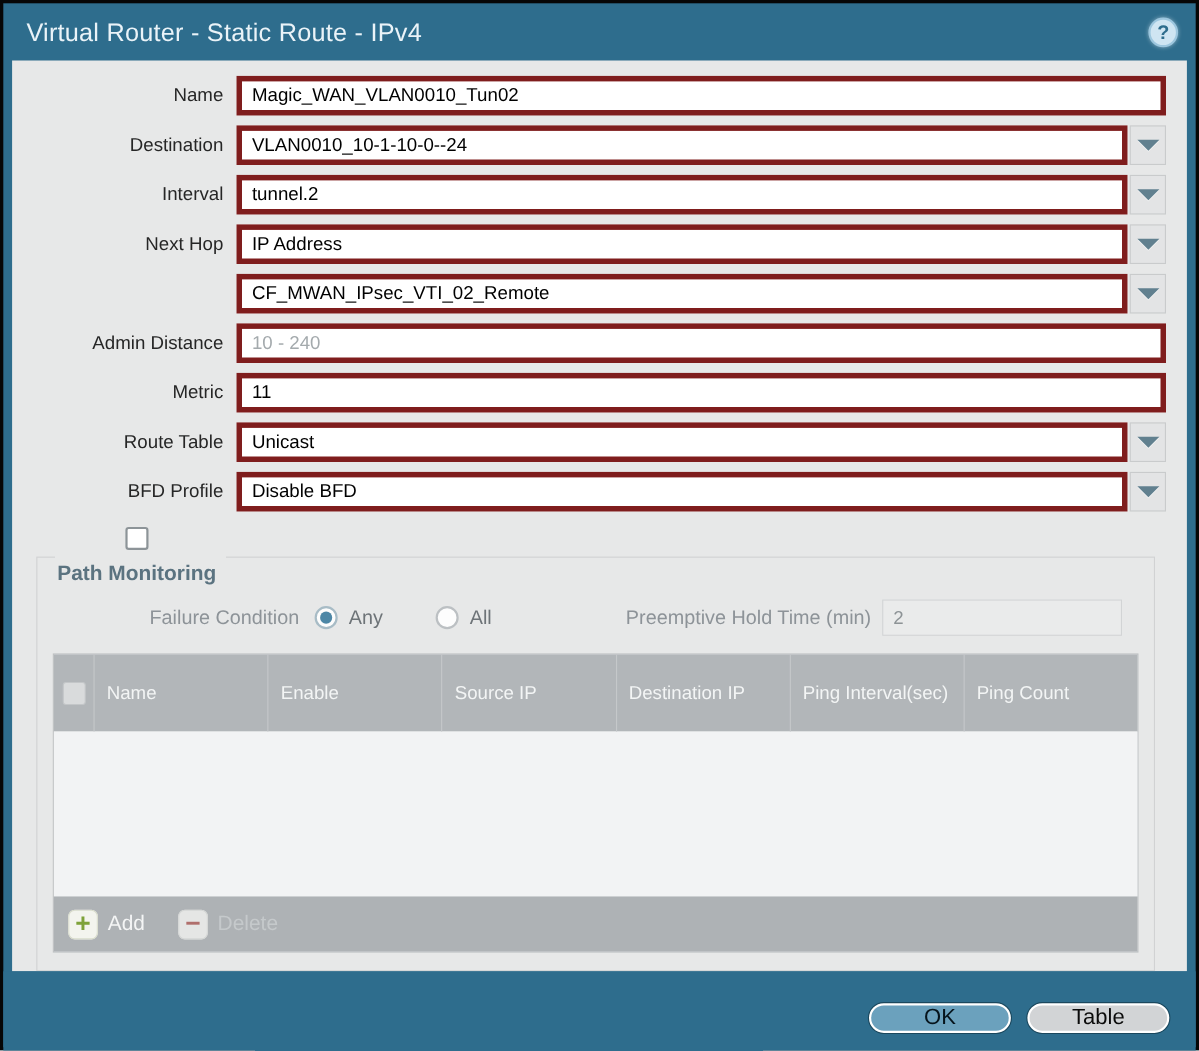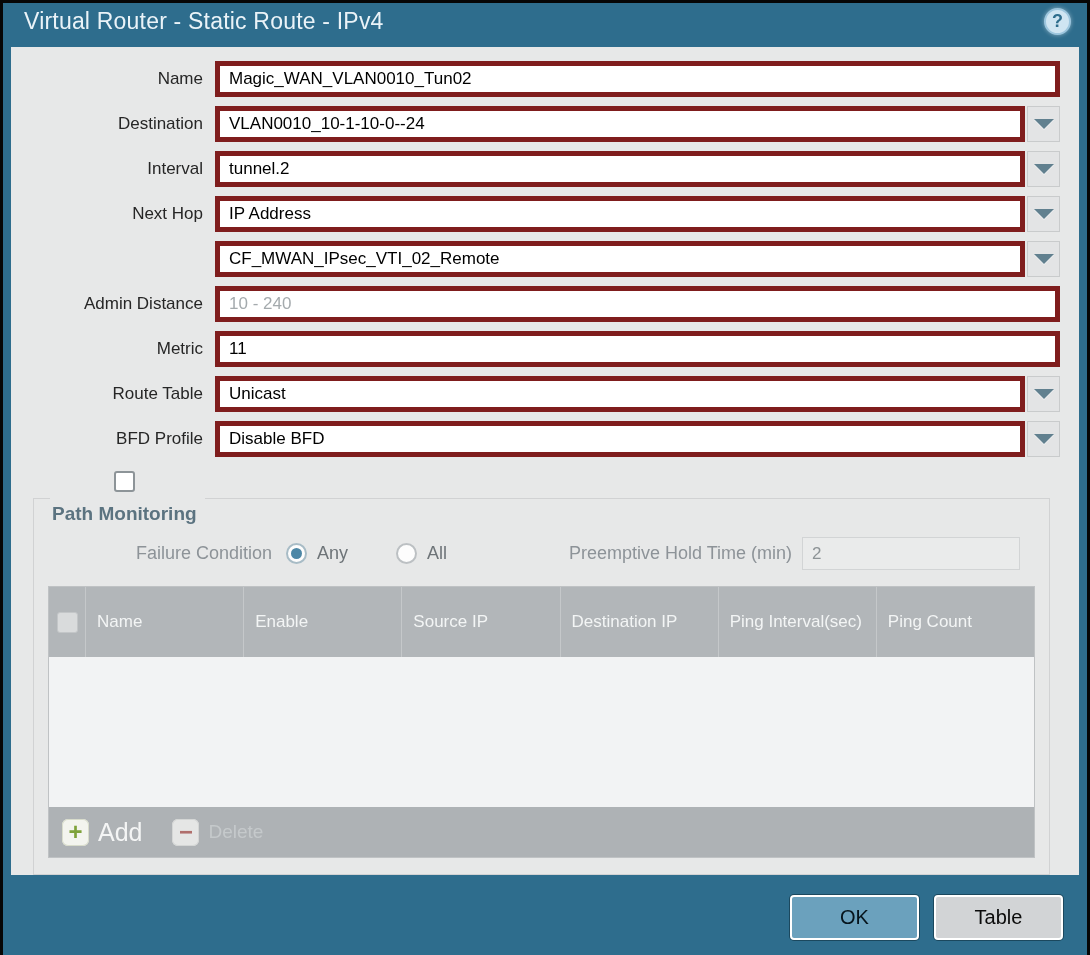--- a/index.html
+++ b/index.html
@@ -3,21 +3,21 @@
 <meta charset="utf-8">
 <style>
   * { box-sizing: border-box; margin: 0; padding: 0; }
   html,body { width:1090px; height:955px; }
   body { font-family: "Liberation Sans", "DejaVu Sans", sans-serif; }
 
   .screen {
     width:1090px; height:955px;
     border:3px solid #060606;
     background:#2e6d8d;
-    display:flex; flex-direction:column;justify-content:center;
+    display:flex; flex-direction:column;
   }
   .dialog { flex:1; display:flex; flex-direction:column; }
 
   
   .titlebar {
     height:52px; flex:0 0 52px;
     display:flex; align-items:center; justify-content:space-between;
     padding:0 16px 0 21px;
   }
   .titlebar .title {
@@ -126,31 +126,31 @@
     height:50px; padding:0 13px; gap:30px;
   }
   .tbtn { display:flex; align-items:center; gap:9px; cursor:pointer; background:none; border:none; }
   .icon-sq {
     width:27px; height:27px; border-radius:6px;
     display:flex; align-items:center; justify-content:center;
     font-size:24px; font-weight:bold; line-height:1;
   }
   .icon-plus { background:#f3f4ee; color:#7ea23a; box-shadow:inset 0 0 0 1px #d8dccb; }
   .icon-minus { background:#e5e6e5; color:#b06f6c; box-shadow:inset 0 0 0 1px #d4d6d5; }
-  .tbtn-label-add { color:#f4f5f5; font-size:25px; }
+  .tbtn-label-add { color:#f4f5f5; font-size:19px; }
   .tbtn-label-del { color:#c5c9cb; font-size:19px; }
 
   
   .bottombar {
     height:85px; flex:0 0 85px;
     display:flex; align-items:center; justify-content:flex-end;
     gap:15px; padding-right:24px; background:#2e6d8d;
   }
   .btn {
-    height:45px; min-width:129px; border-radius:4px;
+    height:27px; min-width:129px; border-radius:18px;
     border:2px solid #fff; font-size:20px;
     display:flex; align-items:center; justify-content:center;
     box-shadow:0 0 0 1px rgba(8,35,48,.5);
     cursor:pointer; font-family:"Liberation Sans", sans-serif;
   }
   .btn-ok { background:#6ba1bd; color:#06141c; }
   .btn-cancel { background:#d2d4d6; color:#0b0b0b; }
 </style>
 </head>
 <body>

